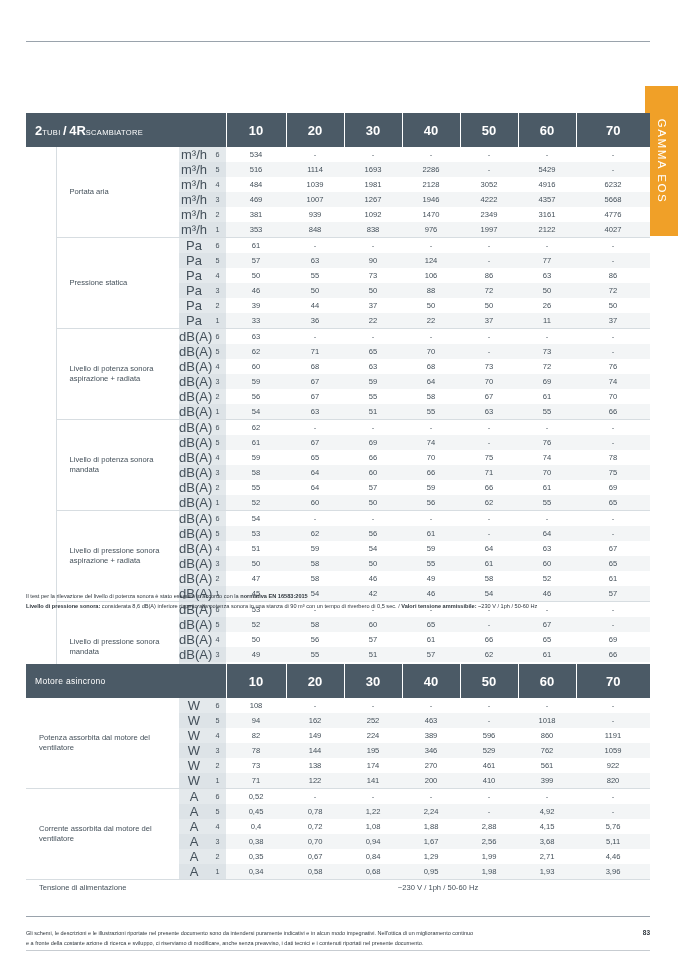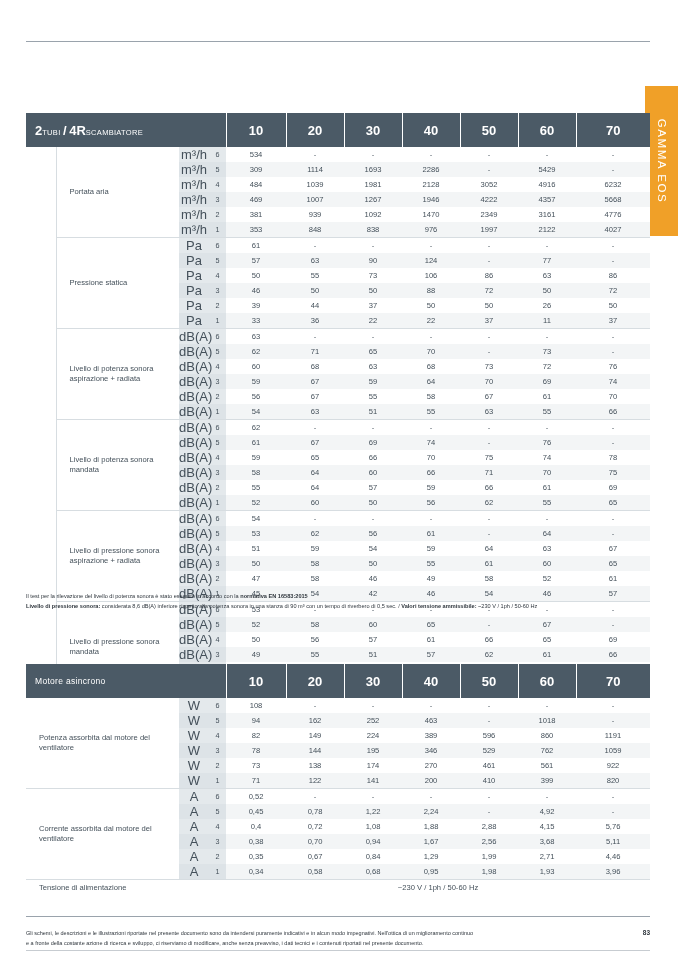--- a/index.html
+++ b/index.html
@@ -255,21 +255,21 @@
         <td class="val">-</td>
         <td class="val">-</td>
         <td class="val">-</td>
         <td class="val">-</td>
         <td class="val">-</td>
         <td class="val">-</td>
       </tr>
       <tr class="row alt">
         <td class="unit">m³/h</td>
         <td class="speed">5</td>
-        <td class="val">309</td>
+        <td class="val">516</td>
         <td class="val">1114</td>
         <td class="val">1693</td>
         <td class="val">2286</td>
         <td class="val">-</td>
         <td class="val">5429</td>
         <td class="val">-</td>
       </tr>
       <tr class="row">
         <td class="unit">m³/h</td>
         <td class="speed">4</td>

